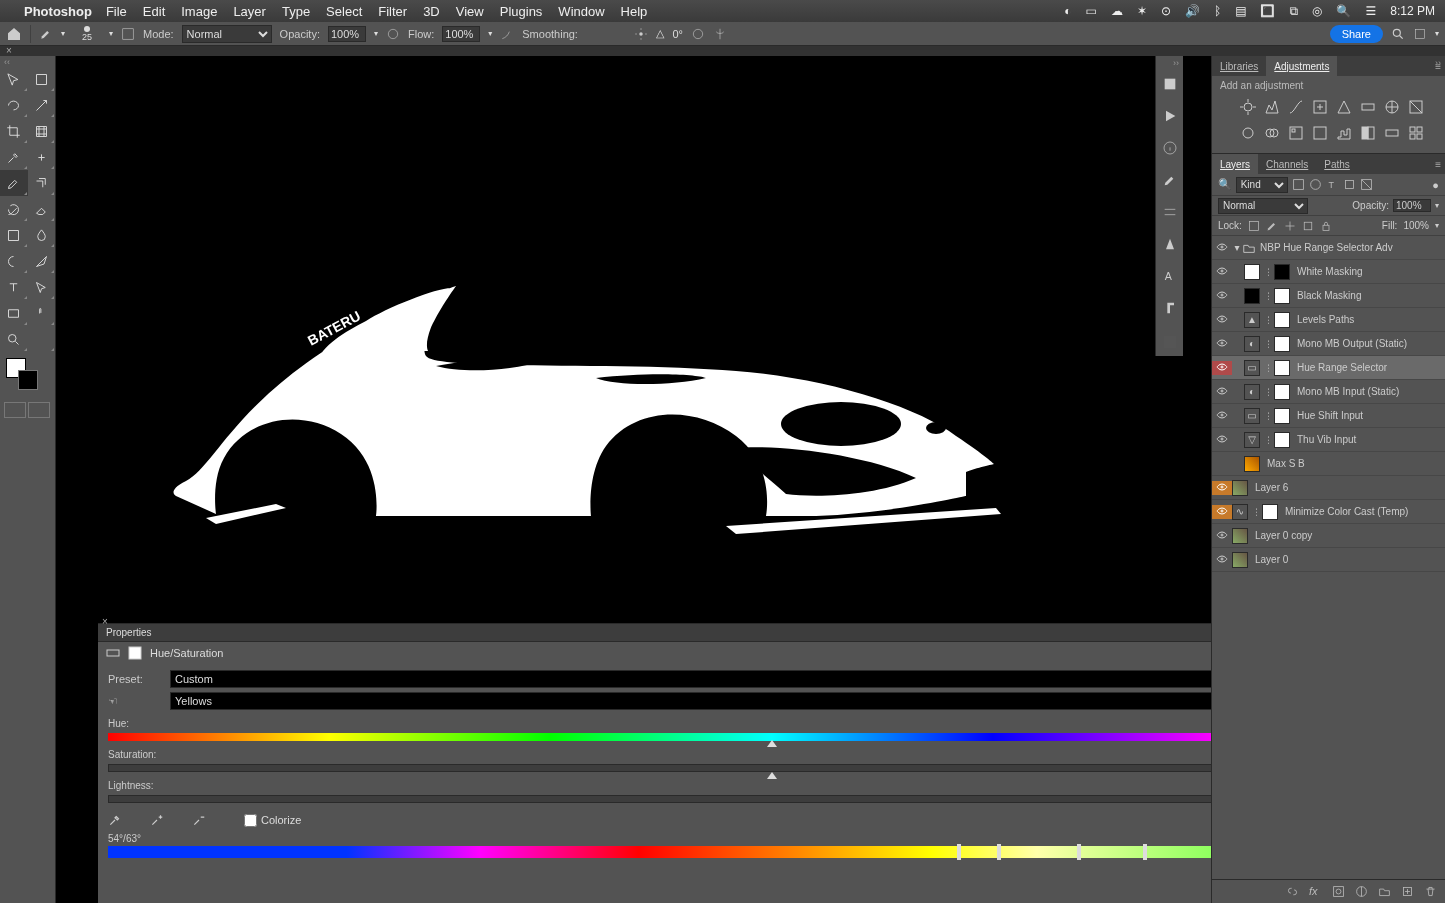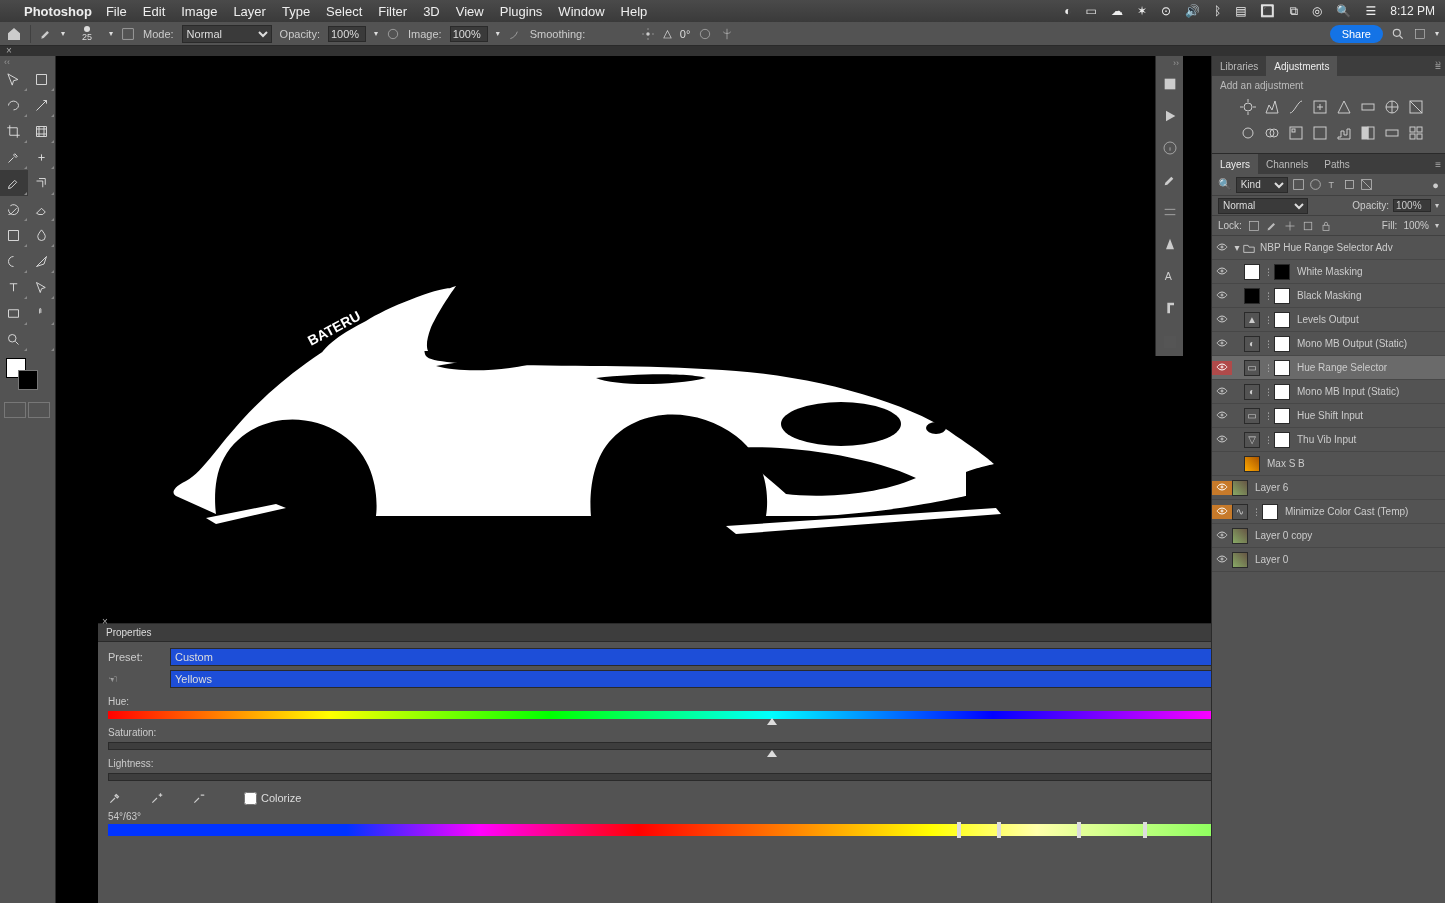--- a/index.html
+++ b/index.html
@@ -50,40 +50,40 @@
 .canvas { flex:1; position:relative; overflow:hidden; }
 .car-svg{position:absolute;left:60px;top:140px;width:900px;}
 
 
 .props-panel { position:absolute; left:42px; right:0; bottom:0; height:280px; background:#535353; border-top:1px solid #2a2a2a; color:#ddd; }
 .props-tab { background:#3d3d3d; height:18px; display:flex; align-items:center; padding:0 8px; font-size:10px; border-bottom:1px solid #2a2a2a;}
 .props-head { height:22px; display:flex; align-items:center; gap:8px; padding:0 8px; font-size:11px; }
 .props-body { padding:6px 10px 0 10px; }
 .prow { display:flex; align-items:center; gap:6px; margin-bottom:4px; }
 .prow label{width:56px;color:#ccc;}
-.prow select{flex:1;background:#1d4ed8;border:1px solid #2a2a2a;color:#ddd;height:18px;font-size:11px;}
+.prow select{flex:1;background:#000000;border:1px solid #2a2a2a;color:#ddd;height:18px;font-size:11px;}
 .slider-row{margin-top:8px;}
 .slider-row .sl-head{display:flex;justify-content:space-between;font-size:10px;color:#ccc;}
 .slider-row .sl-val{background:#3a3a3a;border:1px solid #2a2a2a;padding:0 4px;min-width:36px;text-align:right;}
 .hue-track{height:8px;background:linear-gradient(to right,#f00,#ff0,#0f0,#0ff,#00f,#f0f,#f00);position:relative;margin-top:2px;}
 .gray-track{height:8px;background:#3d3d3d;position:relative;margin-top:2px;border:1px solid #2a2a2a;}
 .thumb{position:absolute;top:7px;width:0;height:0;border-left:5px solid transparent;border-right:5px solid transparent;border-bottom:7px solid #ddd;transform:translateX(-5px);}
 .eyedrops{display:flex;gap:28px;align-items:center;margin-top:10px;}
 .eyedrops .ed{width:14px;height:14px;color:#ccc;}
 .colorize-chk{display:flex;align-items:center;gap:4px;margin-left:10px;}
 .range-labels{display:flex;justify-content:space-between;font-size:10px;color:#ccc;margin-top:6px;}
 .spectrum{height:12px;background:linear-gradient(to right,#0033ff 0%,#0033ff 18%,#ff00ff 28%,#ff0000 40%,#ff8800 52%,#ffff00 62%,#ffffaa 70%,#00ff00 100%);position:relative;margin-top:2px;}
 .spectrum .mk{position:absolute;top:-2px;width:4px;height:16px;background:#ddd;}
 .props-footer{position:absolute;bottom:6px;right:10px;display:flex;gap:12px;}
 .props-footer .pf{width:14px;height:14px;color:#bbb;}
 
 
 .hist-panel{position:absolute;right:0;top:0;width:200px;background:#535353;border:1px solid #2a2a2a;}
 .panel-tabs{height:20px;background:#3d3d3d;display:flex;align-items:center;font-size:10px;}
-.panel-tabs .ptab{padding:0 8px;color:#bbb;height:100%;display:flex;align-items:center;}
+.panel-tabs .ptab{padding:0 8px;color:#bbb;height:100%;display:flex;align-items:center;text-decoration:underline;}
 .panel-tabs .ptab.active{background:#535353;color:#eee;}
 .panel-tabs .pmore{margin-left:auto;padding:0 4px;color:#aaa;}
 .action-list{max-height:280px;overflow:hidden;}
 .action-row{height:16px;display:flex;align-items:center;padding:0 4px;font-size:10px;border-bottom:1px solid #4a4a4a;gap:4px;}
 .action-row .aico{width:10px;height:10px;display:inline-flex;align-items:center;justify-content:center;font-size:9px;}
 .action-row.purple{background:#6a5a9a;}
 .action-row.red{background:#b04a4a;}
 .action-scroll{position:absolute;right:0;top:20px;width:8px;bottom:0;background:#474747;}
 .action-scroll .sthumb{position:absolute;right:0;width:8px;background:#6a6a6a;}
 
@@ -175,21 +175,21 @@
       <rect x="3" y="3" width="18" height="18"></rect>
     </svg>
   <label>Mode:</label>
   <select style="width:90px;"><option>Normal</option></select>
   <label>Opacity:</label>
   <input class="num" value="100%" style="">
   <span style="font-size:8px;">▾</span>
   <svg class="ob-icon" viewBox="0 0 24 24" fill="none" stroke="#ccc">
       <circle cx="12" cy="12" r="8"></circle>
     </svg>
-  <label>Image:</label>
+  <label>Flow:</label>
   <input class="num" value="100%" style="">
   <span style="font-size:8px;">▾</span>
   <svg class="ob-icon" viewBox="0 0 24 24" fill="none" stroke="#ccc">
       <path d="M4 20c6-2 10-6 12-12"></path>
     </svg>
   <label>Smoothing:</label>
   <span style="flex:0 0 40px"></span>
   <svg class="ob-icon" viewBox="0 0 24 24" fill="#ccc">
       <circle cx="12" cy="12" r="3"></circle>
       <path d="M12 2v3M12 19v3M2 12h3M19 12h3" stroke="#ccc"></path>
@@ -458,20 +458,29 @@
       <div class="action-scroll">
           <div class="sthumb" style="top:250px;height:30px;"></div>
         </div>
     </div>
 
     <div class="props-panel">
       <div class="props-tab">
         <span style="position:absolute;left:4px;top:-8px;color:#aaa;font-size:10px;">×</span>
         <span>Properties</span>
         <span style="margin-left:auto">‹‹</span>
+      </div>
+      <div class="props-head">
+        <svg width="14" height="14" fill="#ccc">
+            <rect x="1" y="4" width="12" height="6" stroke="#ccc" fill="none"></rect>
+          </svg>
+        <svg width="14" height="14" fill="#ccc">
+            <rect x="1" y="1" width="12" height="12" stroke="#ccc" fill="#fff"></rect>
+          </svg>
+        <span>Hue/Saturation</span>
       </div>
       <div class="props-body">
         <div class="prow">
           <label>Preset:</label>
           <select><option>Custom</option></select>
         </div>
         <div class="prow">
           <span style="width:56px">☜</span>
           <select><option>Yellows</option></select>
         </div>
@@ -747,21 +756,21 @@
           </div>
           <div class="layer-row">
             <div class="eye"><svg width="12" height="12" viewBox="0 0 24 24" fill="none" stroke="currentColor" stroke-width="2">
                 <path d="M2 12s4-6 10-6 10 6 10 6-4 6-10 6S2 12 2 12z"></path>
                 <circle cx="12" cy="12" r="2"></circle>
               </svg></div>
             <div class="indent"></div>
             <div class="thumb-sm" style="background:#535353;color:#ccc;text-align:center;font-size:10px;line-height:14px">▲</div>
             <span style="font-size:9px;color:#bbb;margin:0 1px">⋮</span>
             <div class="thumb-sm tw-white"></div>
-            <div class="lname">Levels Output</div>
+            <div class="lname">Levels Paths</div>
           </div>
           <div class="layer-row">
             <div class="eye"><svg width="12" height="12" viewBox="0 0 24 24" fill="none" stroke="currentColor" stroke-width="2">
                 <path d="M2 12s4-6 10-6 10 6 10 6-4 6-10 6S2 12 2 12z"></path>
                 <circle cx="12" cy="12" r="2"></circle>
               </svg></div>
             <div class="indent"></div>
             <div class="thumb-sm" style="background:#535353;color:#ccc;text-align:center;font-size:10px;line-height:14px">◐</div>
             <span style="font-size:9px;color:#bbb;margin:0 1px">⋮</span>
             <div class="thumb-sm tw-white"></div>
@@ -845,15 +854,39 @@
           </div>
           <div class="layer-row">
             <div class="eye"><svg width="12" height="12" viewBox="0 0 24 24" fill="none" stroke="currentColor" stroke-width="2">
                 <path d="M2 12s4-6 10-6 10 6 10 6-4 6-10 6S2 12 2 12z"></path>
                 <circle cx="12" cy="12" r="2"></circle>
               </svg></div>
             <div class="thumb-sm tw-img"></div>
             <div class="lname">Layer 0</div>
           </div>
         </div>
+      <div class="layers-footer">
+        <svg class="lfi" viewBox="0 0 16 16" stroke="#bbb" fill="none">
+            <path d="M6 10a3 3 0 0 1 0-6h1M10 6a3 3 0 0 1 0 6H9"></path>
+          </svg>
+        <span class="lfi" style="font-style:italic">fx</span>
+        <svg class="lfi" viewBox="0 0 16 16" stroke="#bbb" fill="none">
+            <rect x="2" y="2" width="12" height="12"></rect>
+            <circle cx="8" cy="8" r="3"></circle>
+          </svg>
+        <svg class="lfi" viewBox="0 0 16 16" stroke="#bbb" fill="none">
+            <circle cx="8" cy="8" r="6"></circle>
+            <path d="M8 2v12"></path>
+          </svg>
+        <svg class="lfi" viewBox="0 0 16 16" stroke="#bbb" fill="none">
+            <path d="M2 5h5l1 2h6v6H2z"></path>
+          </svg>
+        <svg class="lfi" viewBox="0 0 16 16" stroke="#bbb" fill="none">
+            <rect x="3" y="3" width="10" height="10"></rect>
+            <path d="M8 5v6M5 8h6"></path>
+          </svg>
+        <svg class="lfi" viewBox="0 0 16 16" stroke="#bbb" fill="none">
+            <path d="M3 5h10M6 5V3h4v2M5 5l1 8h4l1-8"></path>
+          </svg>
+      </div>
     </div>
   </div>
 </div>
 
 </body></html>

